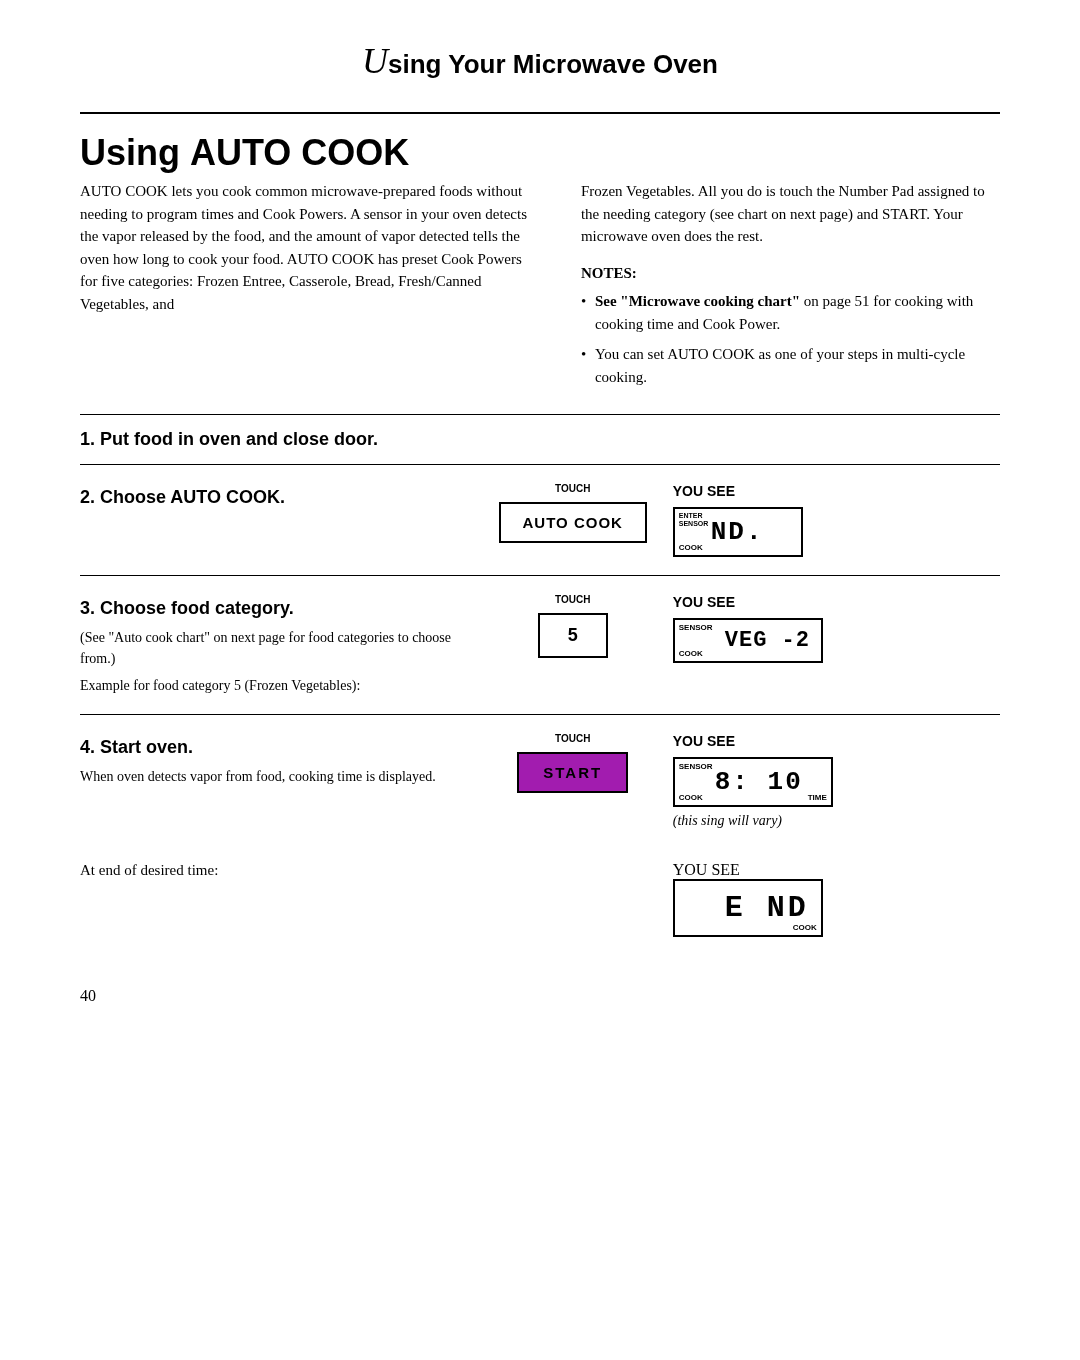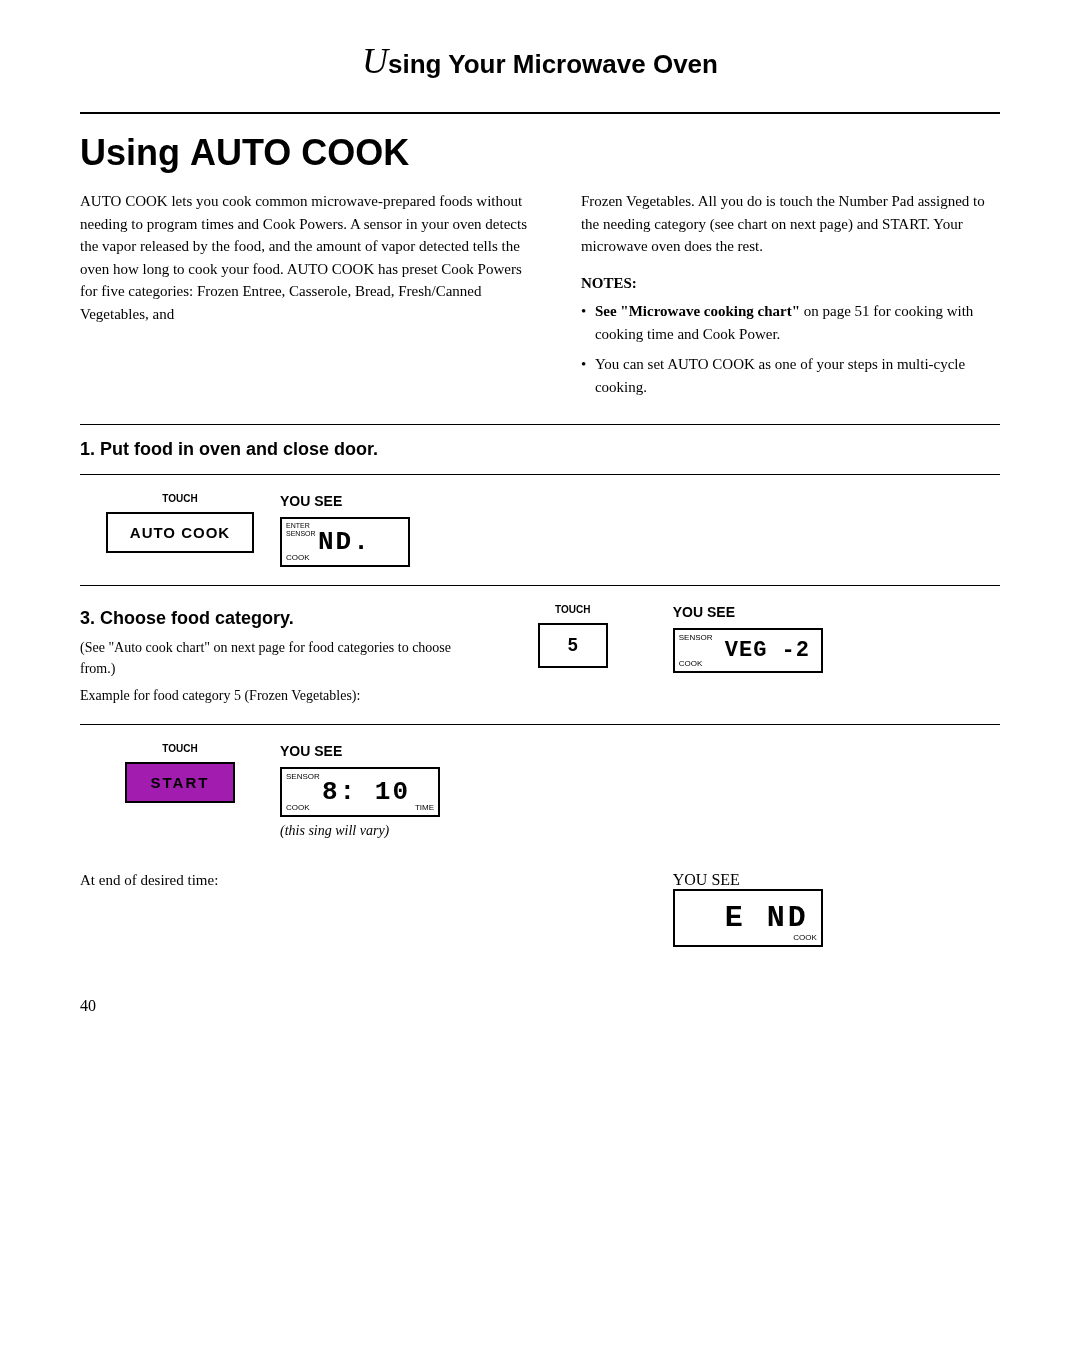--- a/index.html
+++ b/index.html
@@ -27,21 +27,21 @@
     }
     hr.top-rule {
       border: none;
       border-top: 2px solid #000;
       margin-bottom: 18px;
     }
     .section-title {
       font-size: 36px;
       font-weight: bold;
       font-family: 'Arial', sans-serif;
-      margin-bottom: 16px;
+      margin-bottom: 6px;
     }
     .section-title .auto-cook-bold {
       font-weight: 900;
     }
     .two-col {
       display: flex;
       gap: 40px;
       margin-bottom: 18px;
     }
     .two-col .left-col {
@@ -165,21 +165,21 @@
       font-family: 'Courier New', monospace;
       font-size: 22px;
       font-weight: bold;
       background: #fff;
       min-width: 120px;
       position: relative;
     }
     .display-small-label {
       font-size: 9px;
       font-family: 'Arial', sans-serif;
-      font-weight: normal;
+      font-weight: bold;
       position: absolute;
     }
     .display-screen .cook-label {
       bottom: 2px;
       left: 4px;
       font-size: 8px;
     }
     .display-screen .enter-label {
       top: 2px;
       left: 4px;
@@ -235,20 +235,26 @@
 </div>
 
 <div class="step1-row">
   <span class="step1-heading">
     <span>1.</span>
     <span>Put food in oven and close door.</span>
   </span>
 </div>
 
 <div class="step-row with-border-top">
+  <div class="step-left">
+    <div class="step-heading">
+      <span>2.</span>
+      <span>Choose AUTO COOK.</span>
+    </div>
+  </div>
   <div class="step-touch">
     <div class="touch-label">TOUCH</div>
     <div class="btn-autocook" style="cursor:default;">AUTO COOK</div>
   </div>
   <div class="step-yousee">
     <div class="yousee-label">YOU SEE</div>
     <div class="display-screen" style="font-size:26px; min-width:130px; padding: 8px 10px 8px 36px;">
       <span class="display-small-label enter-label" style="top:3px; left:4px; font-size:7px; line-height:1.1;">ENTER<br>SENSOR</span>
       <span class="display-small-label cook-label" style="bottom:3px; left:4px; font-size:8px;">COOK</span>
       <span style="font-family:'Courier New',monospace; font-size:26px; font-weight:bold; letter-spacing:2px;">ND.</span>
@@ -273,20 +279,27 @@
     <div class="yousee-label">YOU SEE</div>
     <div class="display-screen" style="font-size:22px; min-width:150px; padding: 8px 10px 8px 50px;">
       <span class="display-small-label" style="top:3px; left:4px; font-size:8px;">SENSOR</span>
       <span class="display-small-label" style="bottom:3px; left:4px; font-size:8px;">COOK</span>
       <span style="font-family:'Courier New',monospace; font-size:22px; font-weight:bold; letter-spacing:1px;">VEG -2</span>
     </div>
   </div>
 </div>
 
 <div class="step-row with-border-top">
+  <div class="step-left">
+    <div class="step-heading">
+      <span>4.</span>
+      <span>Start oven.</span>
+    </div>
+    <div class="step-subtext">When oven detects vapor from food, cooking time is displayed.</div>
+  </div>
   <div class="step-touch">
     <div class="touch-label">TOUCH</div>
     <div class="btn-start" style="cursor:default;">START</div>
   </div>
   <div class="step-yousee">
     <div class="yousee-label">YOU SEE</div>
     <div class="display-screen" style="font-size:26px; min-width:140px; padding: 8px 28px 8px 40px;">
       <span class="display-small-label" style="top:3px; left:4px; font-size:8px;">SENSOR</span>
       <span class="display-small-label" style="bottom:3px; left:4px; font-size:8px;">COOK</span>
       <span class="display-small-label" style="bottom:3px; right:4px; font-size:8px;">TIME</span>

